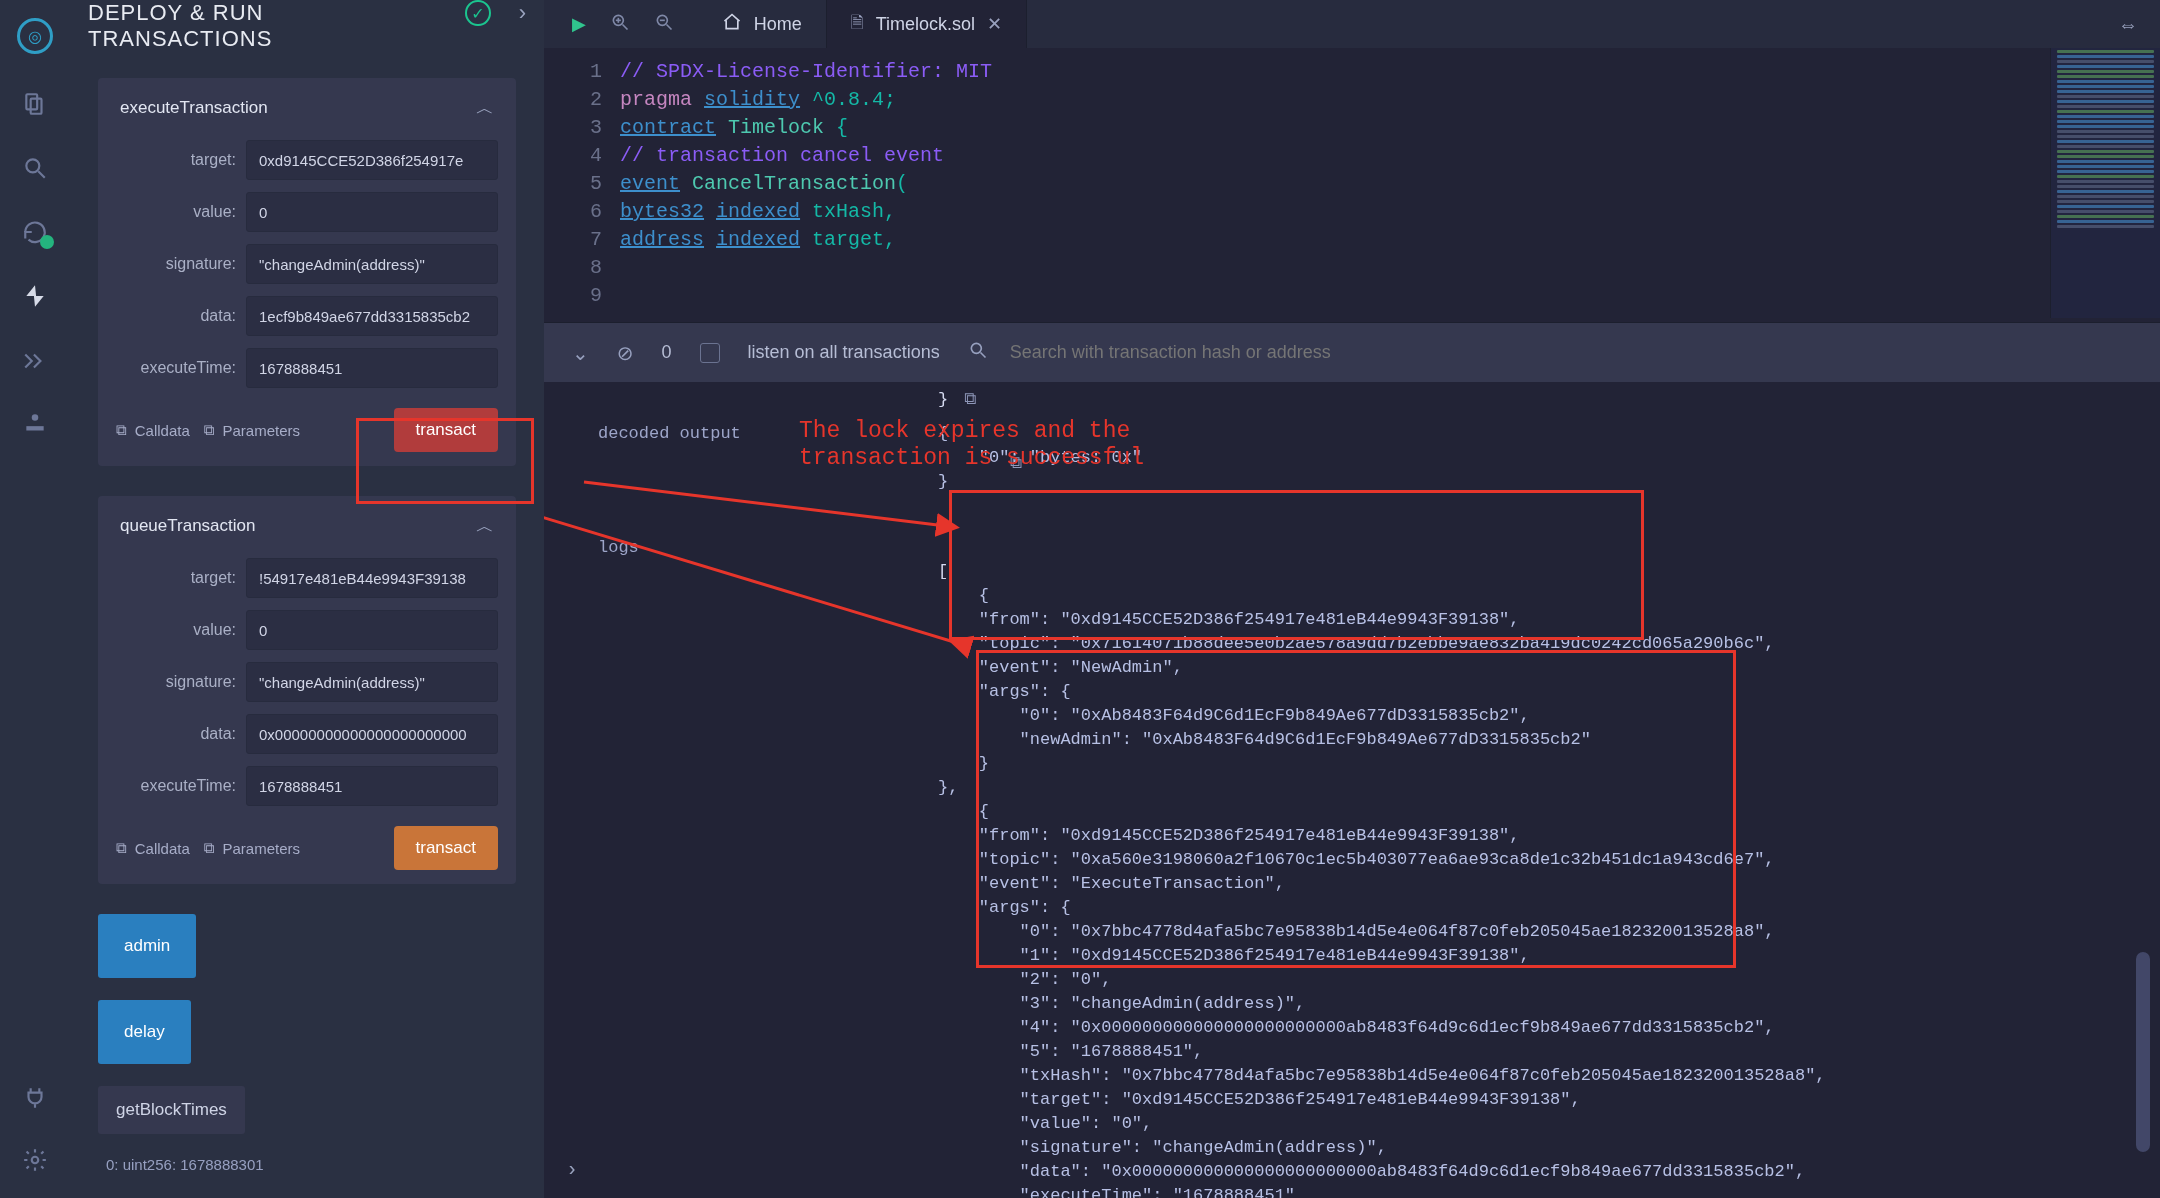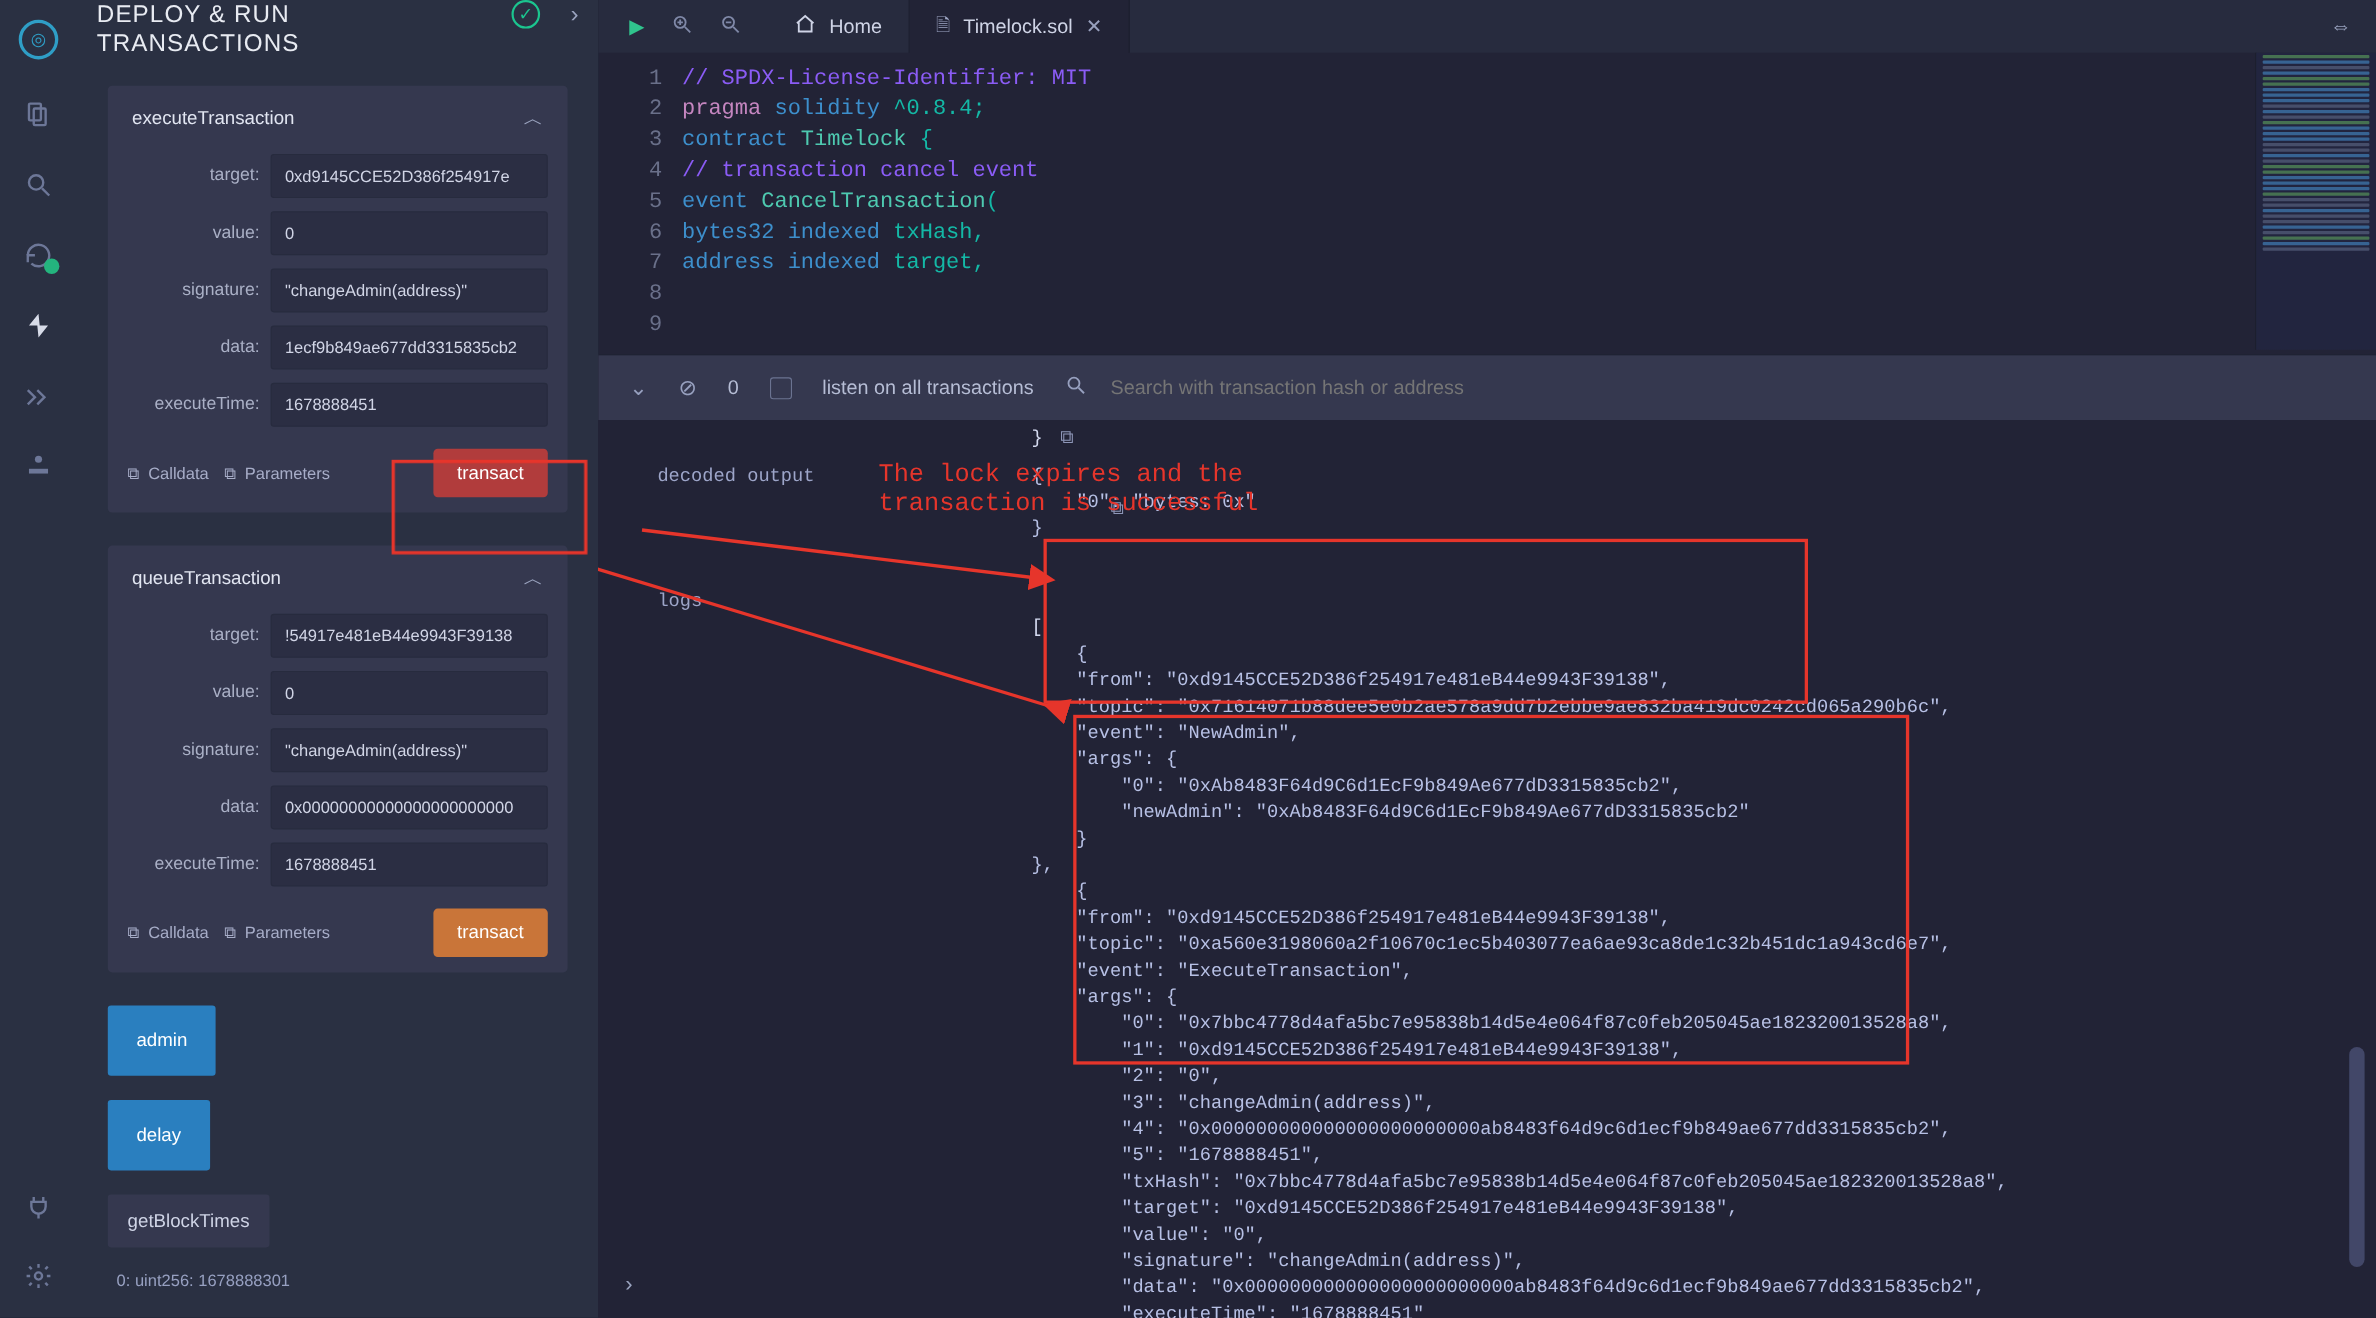--- a/index.html
+++ b/index.html
@@ -52,21 +52,21 @@
 .tab .close { color:#98a0bd; font-size:18px;}
 .tab .filetag { font-size:16px; color:#a0a8c6;}
 .grow { flex:1; display:flex; align-items:center; justify-content:flex-end; padding-right:22px;}
 .resize { color:#9aa3bf; font-size:20px; cursor:pointer;}
 
 
 .editor { display:flex; padding-top: 10px; height: 274px; overflow:hidden;}
 .gutter { width:76px; text-align:right; color:#6a708a; font-family: Consolas, "Courier New", monospace; font-size:20px; line-height:28px; padding-right:18px;}
 .code { flex:1; font-family: Consolas, "Courier New", monospace; font-size:20px; line-height:28px; }
 .tok-c { color:#8b5cf6; }
-.tok-k { color:#3d8fcc; }
+.tok-k { color:#3d8fcc;text-decoration:underline; }
 .tok-n { color:#14b8a6; }
 .tok-t { color:#4ec9b0; }
 .tok-i { color:#c586c0; }
 .minimap { position:absolute; top:48px; right:0; width:110px; height:270px; background:linear-gradient(#232640,#232640); opacity:.9; border-left:1px solid #1c1f2e;}
 .minimap .mini-line{ height:3px; margin:2px 6px; background:#4b5370; border-radius:1px;}
 .minimap .mini-line.g{background:#4a7a55;}
 .minimap .mini-line.b{background:#3a6a9c;}
 
 
 .termbar { height:60px; background:#35384f; display:flex; align-items:center; gap:28px; padding:0 28px; font-size:18px; color:#b6bdd5; border-top:1px solid #1c1f2e;}

